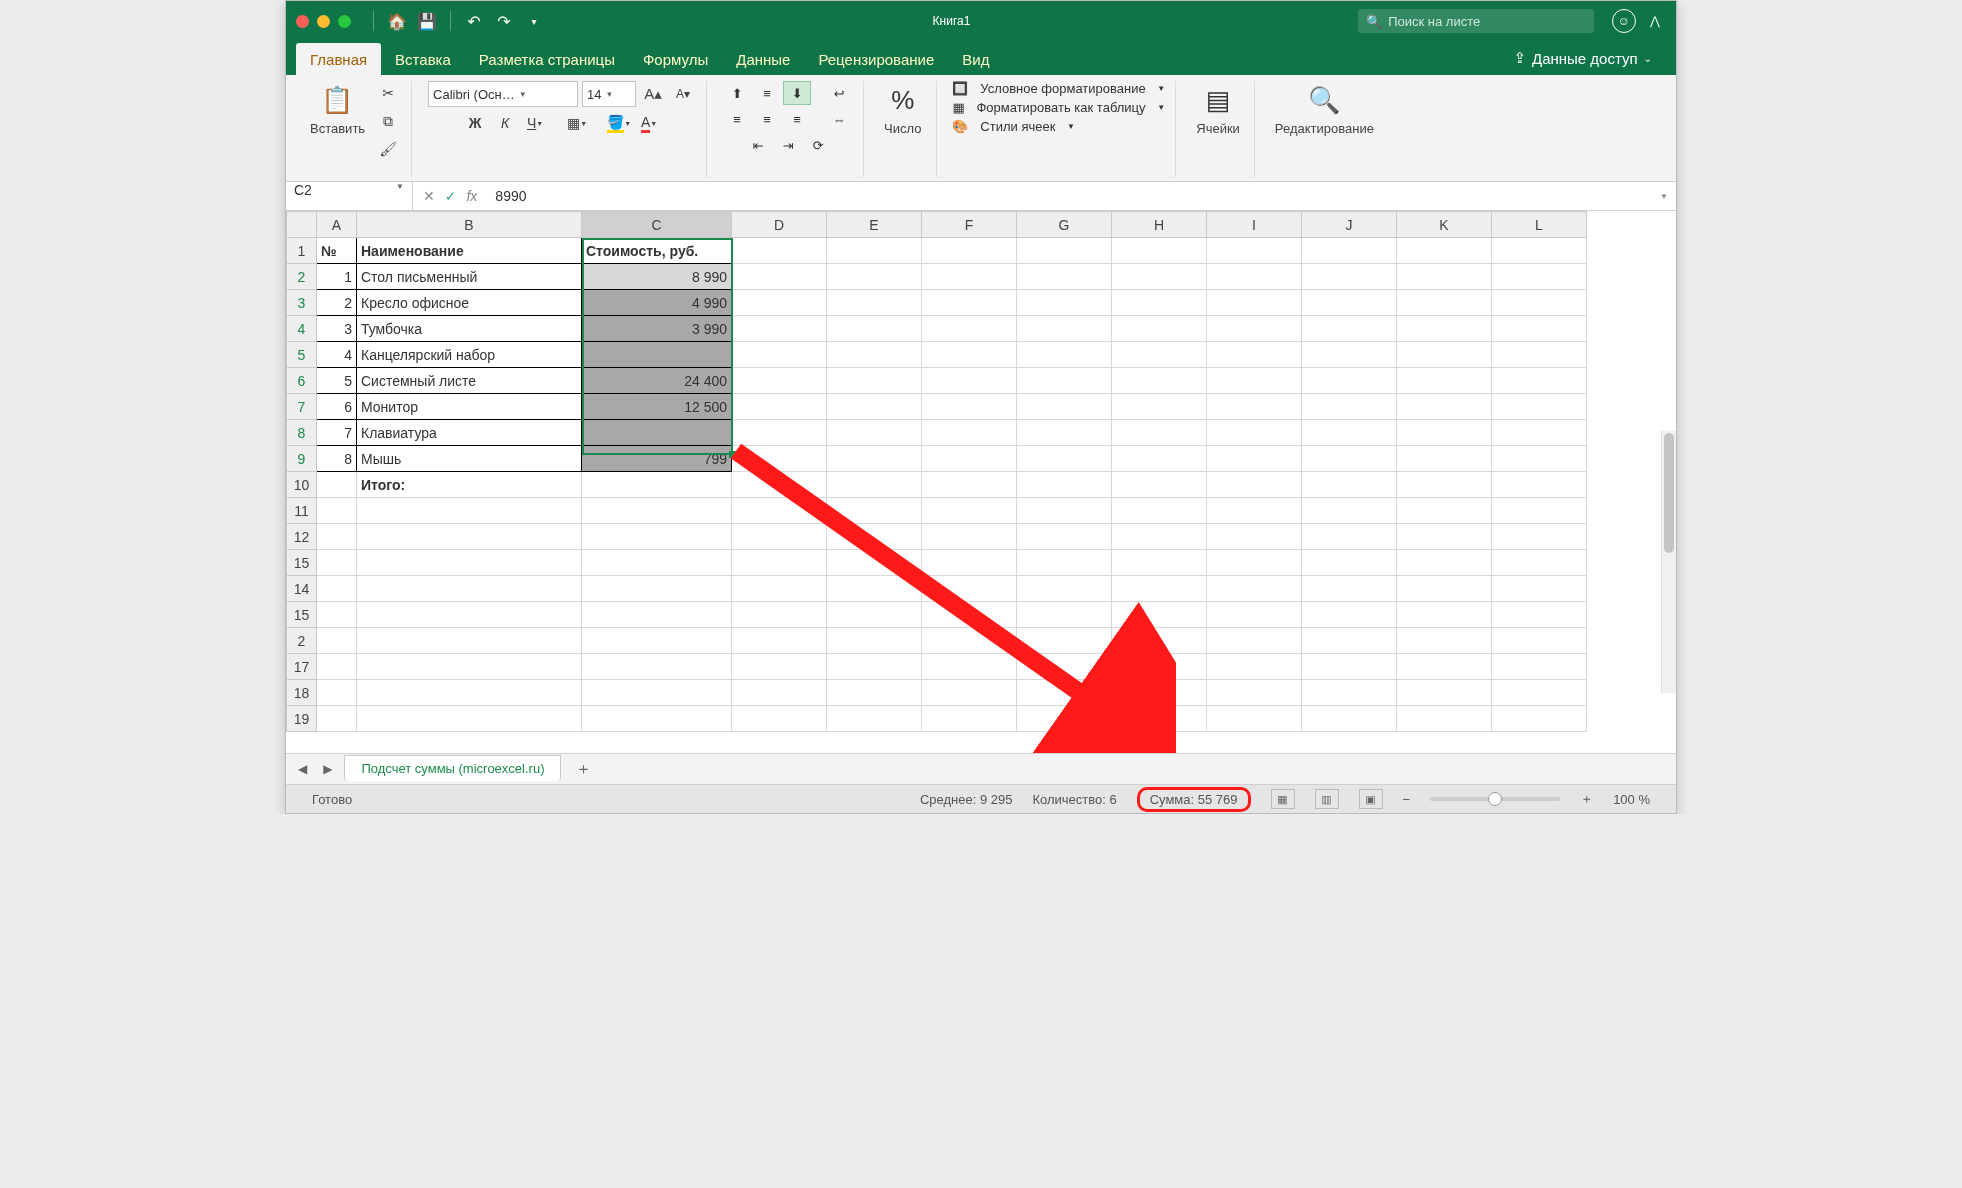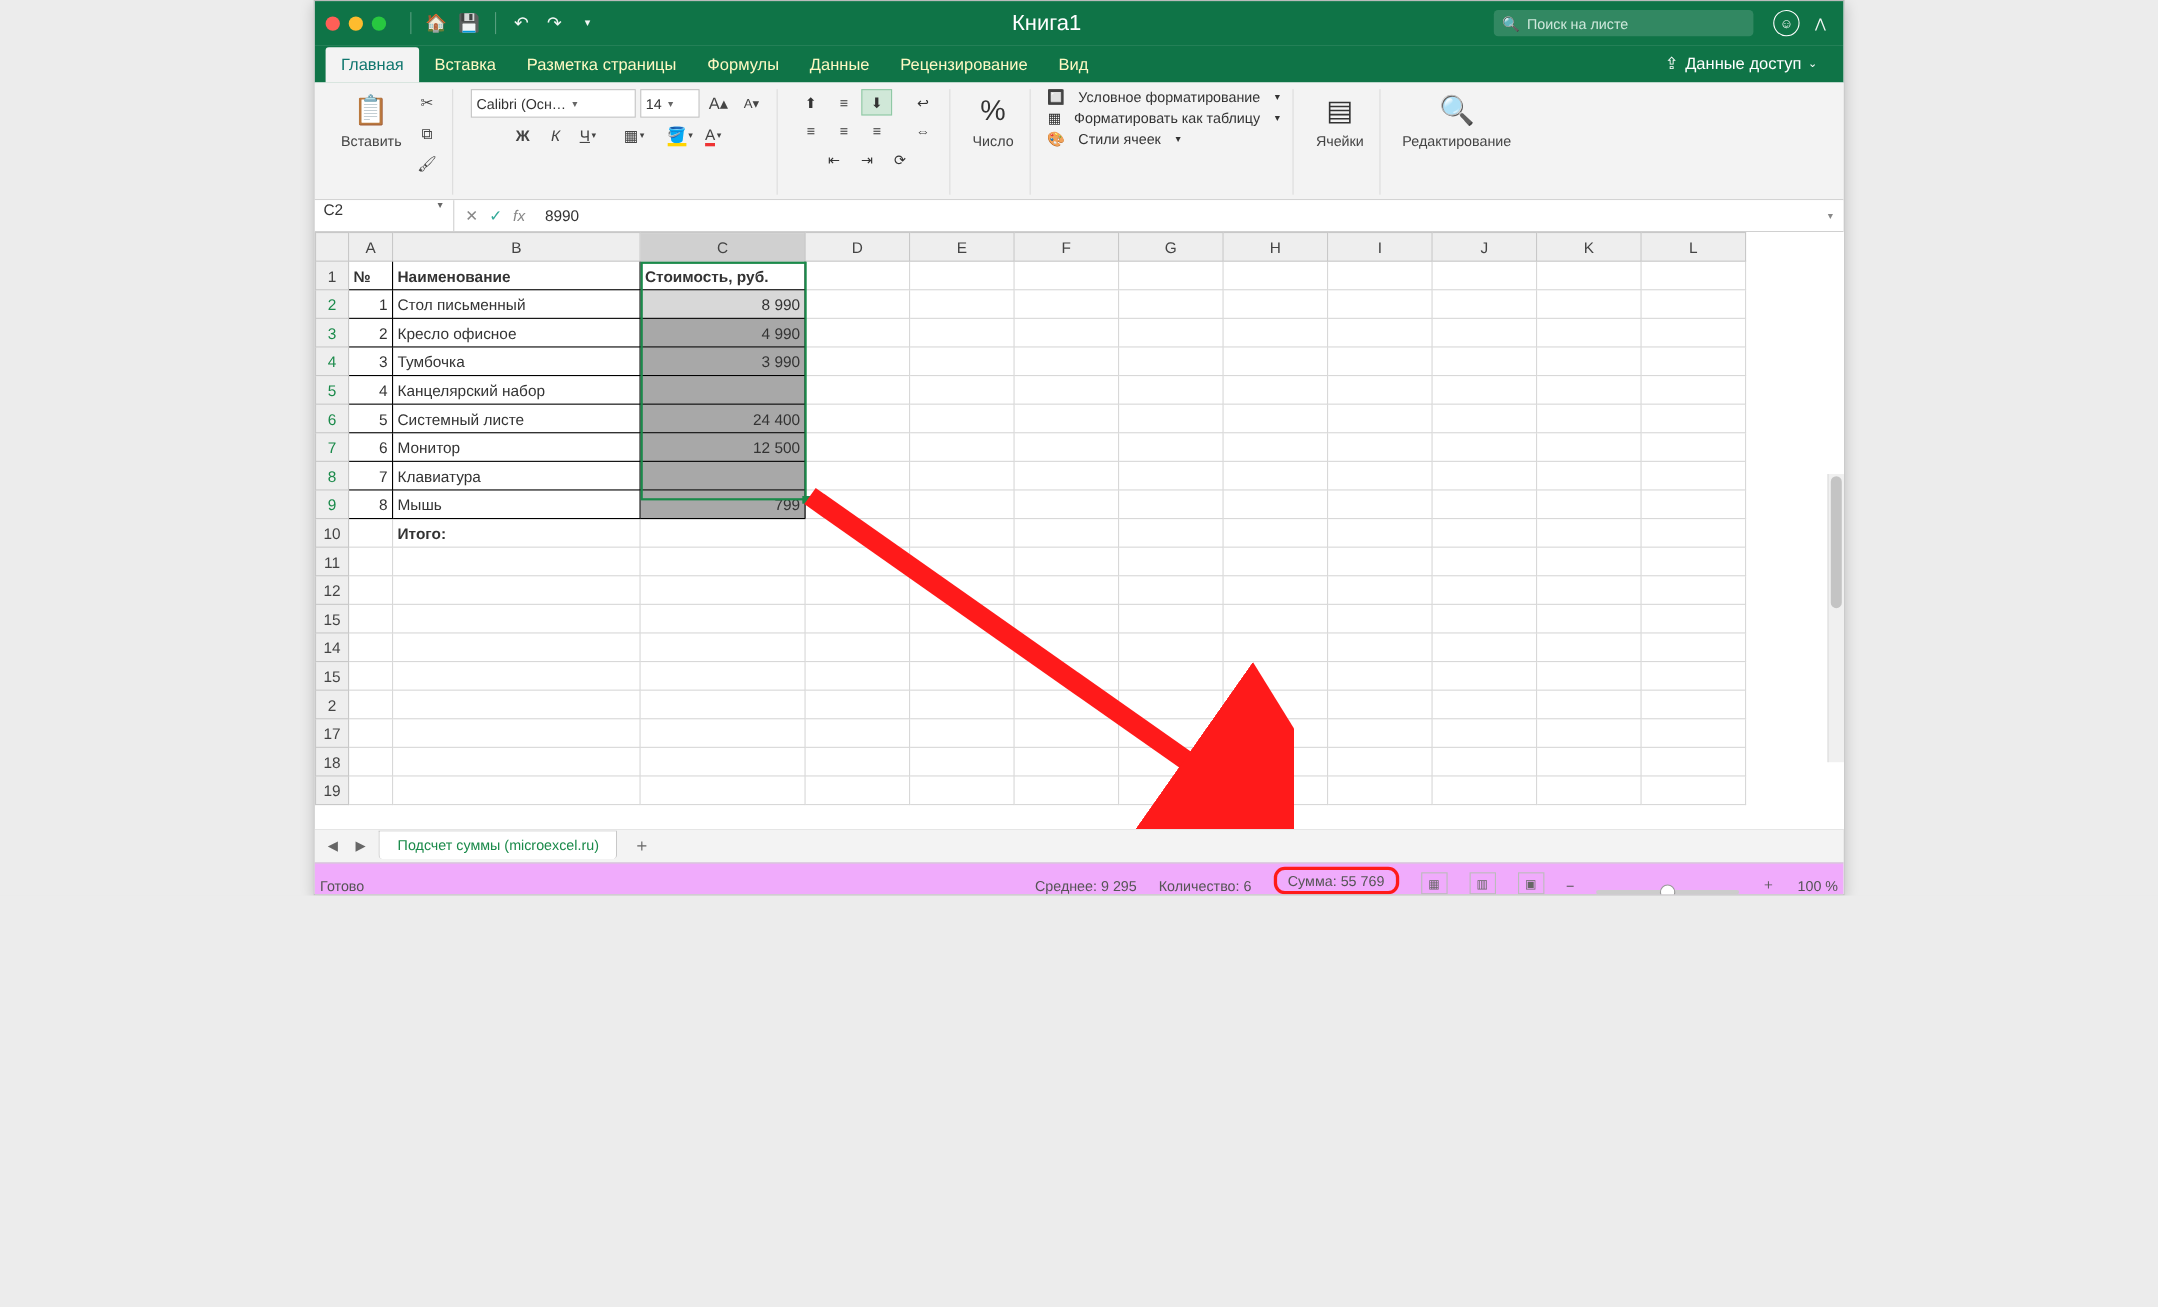--- a/index.html
+++ b/index.html
@@ -4,27 +4,27 @@
 <style>
 html,body{margin:0;padding:0;font-family:"Helvetica Neue",Arial,sans-serif;font-size:13px;color:#333;background:#ececec;}
 .window{width:1390px;height:812px;margin:0 auto;background:#fff;border:1px solid #bbb;box-shadow:0 4px 12px rgba(0,0,0,.2);position:relative;overflow:hidden;display:flex;flex-direction:column;}
 
 .titlebar{height:40px;background:#0f7447;display:flex;align-items:center;color:#fff;padding:0 10px;gap:8px;min-height:40px;}
 .traffic{display:flex;gap:8px;margin-right:10px}
 .traffic span{width:13px;height:13px;border-radius:50%;display:block}
 .tl-red{background:#ff5f57}.tl-yel{background:#febc2e}.tl-grn{background:#28c840}
 .tb-ico{width:22px;height:22px;display:flex;align-items:center;justify-content:center;opacity:.95;font-size:16px;color:#fff}
 .tb-sep{width:1px;height:20px;background:rgba(255,255,255,.3);margin:0 4px}
-.title{flex:1;text-align:center;font-size:20px;font-weight:500}
+.title{flex:1;text-align:center;font-size:12px;font-weight:500}
 .search{width:220px;height:24px;background:rgba(255,255,255,.15);border-radius:4px;display:flex;align-items:center;padding:0 8px;color:#cfe8dc;font-size:13px;gap:6px}
 .smiley{width:22px;height:22px;border:1.5px solid #fff;border-radius:50%;display:flex;align-items:center;justify-content:center;font-size:12px;margin-left:10px}
 
 .tabs{height:34px;background:#0f7447;display:flex;align-items:flex-end;padding:0 10px;min-height:34px;}
 .tab{padding:8px 14px 7px;color:#fef9c3;font-size:15px;cursor:pointer;border-radius:3px 3px 0 0}
-.tab.active{background:#f3f3f3;color:#0f766e;font-weight:500}
+.tab.active{background:#f3f3f3;color:#a16207;font-weight:500}
 .tabs .spacer{flex:1}
 .share{color:#fff;padding:8px 14px;font-size:15px;display:flex;align-items:center;gap:6px}
 
 .ribbon{background:#f3f3f3;border-bottom:1px solid #d0d0d0;padding:6px 10px 4px;display:flex;gap:6px;align-items:stretch;min-height:96px}
 .group{display:flex;flex-direction:column;align-items:center;padding:0 10px;border-right:1px solid #dcdcdc;gap:2px}
 .group:last-child{border-right:none}
 .group .row{display:flex;align-items:center;gap:4px;margin-bottom:2px}
 .group .lbl{font-size:13px;color:#444;margin-top:auto}
 .bigbtn{display:flex;flex-direction:column;align-items:center;gap:4px;padding:2px 4px}
 .bigico{width:34px;height:34px;display:flex;align-items:center;justify-content:center;font-size:26px}
@@ -59,21 +59,21 @@
 .selbox{position:absolute;border:2px solid #1a8a4a;pointer-events:none;box-sizing:border-box}
 .selhandle{position:absolute;width:7px;height:7px;background:#1a8a4a;pointer-events:none}
 .bold{font-weight:700}
 .right{text-align:right}
 
 .sheetbar{height:30px;background:#f3f3f3;border-top:1px solid #d0d0d0;display:flex;align-items:center;padding:0 8px;gap:8px;min-height:30px;}
 .navarr{color:#666;font-size:12px;padding:2px 4px}
 .sheettab{background:#fff;border:1px solid #c8c8c8;border-bottom:none;padding:5px 16px;color:#1a8a4a;font-weight:500;font-size:13px;border-radius:0 0 4px 4px;transform:translateY(-1px)}
 .addsheet{color:#666;font-size:16px;padding:0 6px}
 
-.status{height:28px;background:#f0abfc;border-top:1px solid #d0d0d0;display:flex;align-items:flex-end;padding:0 5px;gap:20px;font-size:13px;color:#555;min-height:28px;}
+.status{height:28px;background:#e5e5e5;border-top:1px solid #d0d0d0;display:flex;align-items:center;padding:0 26px;gap:20px;font-size:13px;color:#555;min-height:28px;}
 .status .spacer{flex:1}
 .sumbox{border:3px solid #ff1a1a;border-radius:10px;padding:2px 10px}
 .viewbtn{width:22px;height:18px;border:1px solid #bbb;display:flex;align-items:center;justify-content:center;font-size:11px;color:#666}
 .zoomslider{width:130px;height:4px;background:#ccc;position:relative;border-radius:2px}
 .zoomslider .thumb{width:12px;height:12px;background:#fff;border:1px solid #999;border-radius:50%;position:absolute;top:-5px;left:58px}
 
 .annot{position:absolute;pointer-events:none}
 
 .vscroll{position:absolute;right:0;top:220px;bottom:60px;width:14px;background:#f0f0f0;border-left:1px solid #ddd}
 .vscroll .thumb{width:10px;background:#c4c4c4;border-radius:5px;margin:2px auto;height:120px}

